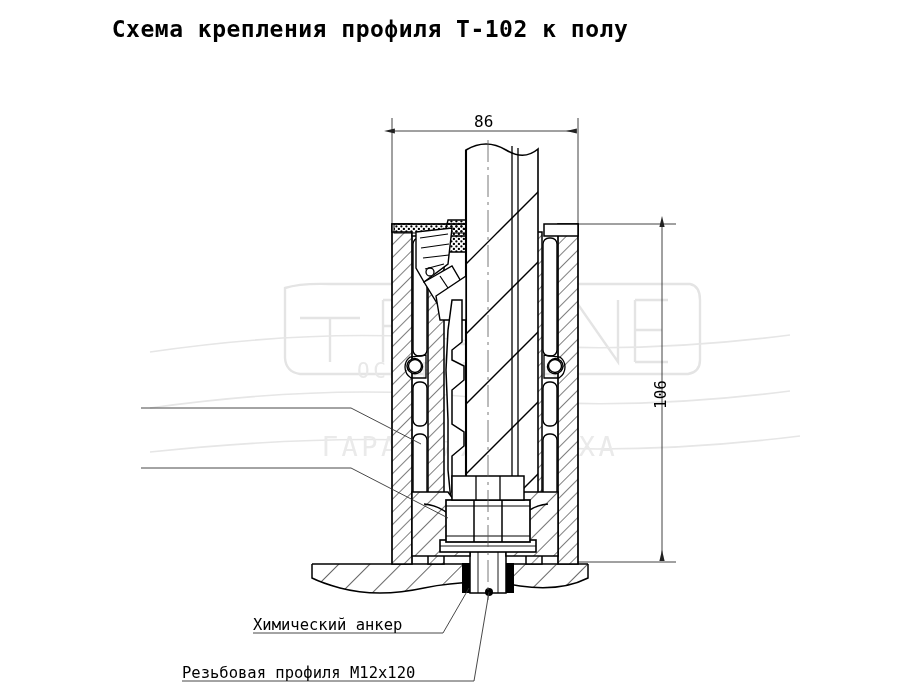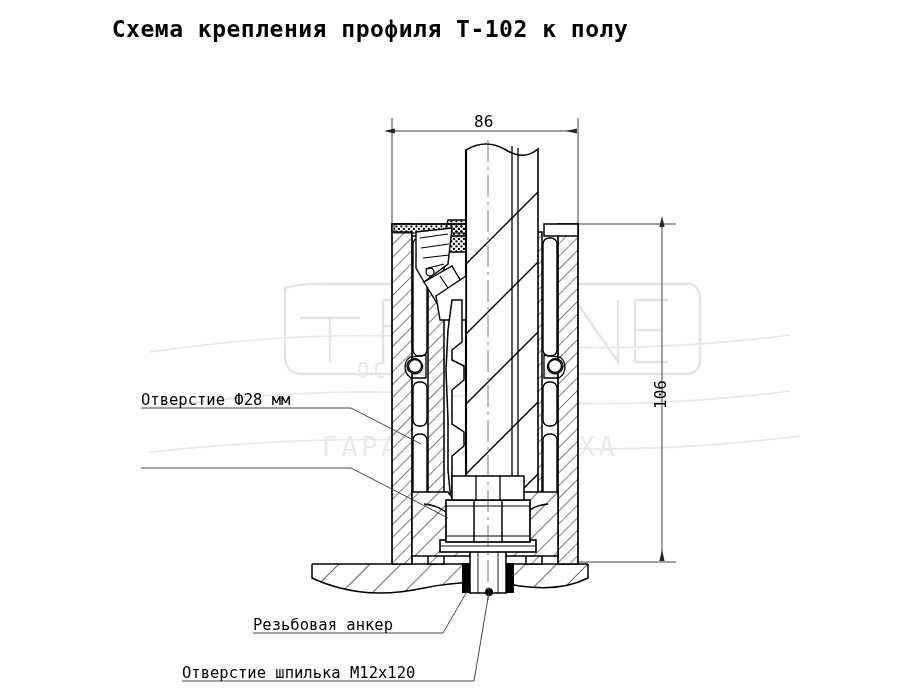--- a/index.html
+++ b/index.html
@@ -294,24 +294,23 @@
       <line x1="351" y1="468" x2="448" y2="518"></line>
 
       <line x1="253" y1="633" x2="443" y2="633"></line>
       <line x1="443" y1="633" x2="469" y2="588"></line>
 
       <line x1="182" y1="681" x2="474" y2="681"></line>
       <line x1="474" y1="681" x2="489" y2="592"></line>
     </g>
   </svg>
 
-  <div class="callout" style="left:141px; top:391px;">Отверстие  Ф28 мм</div>
-
-
-  <div class="callout" style="left:253px; top:616px;">Резьбовая анкер</div>
-
-  <div class="callout" style="left:182px; top:664px;">Отверстие шпилька М12х120</div>
+
+
+  <div class="callout" style="left:253px; top:616px;">Химический анкер</div>
+
+  <div class="callout" style="left:182px; top:664px;">Резьбовая профиля М12х120</div>
 
   <div class="dim-text" style="left:474px; top:112px;">86</div>
 
   <div class="dim-text dim-vert" style="left:646px; top:385px;">106</div>
 
 </div>
 
 </body></html>

